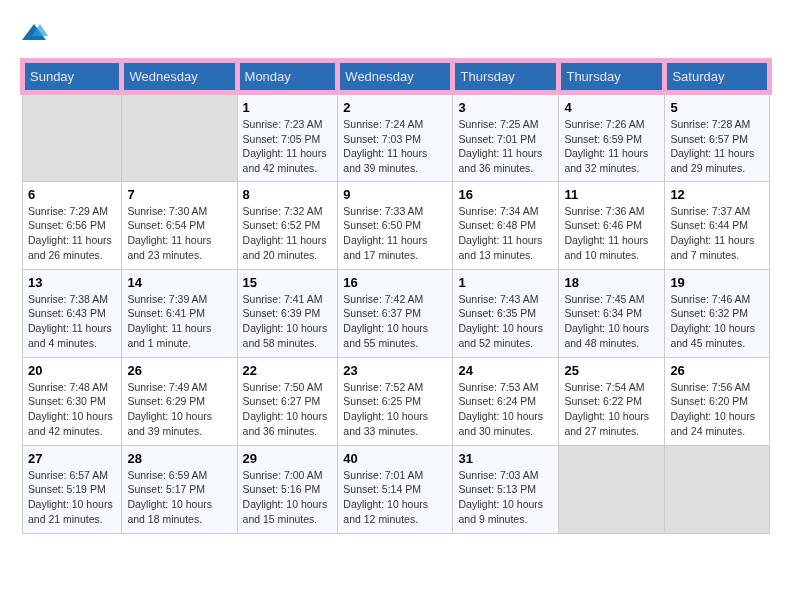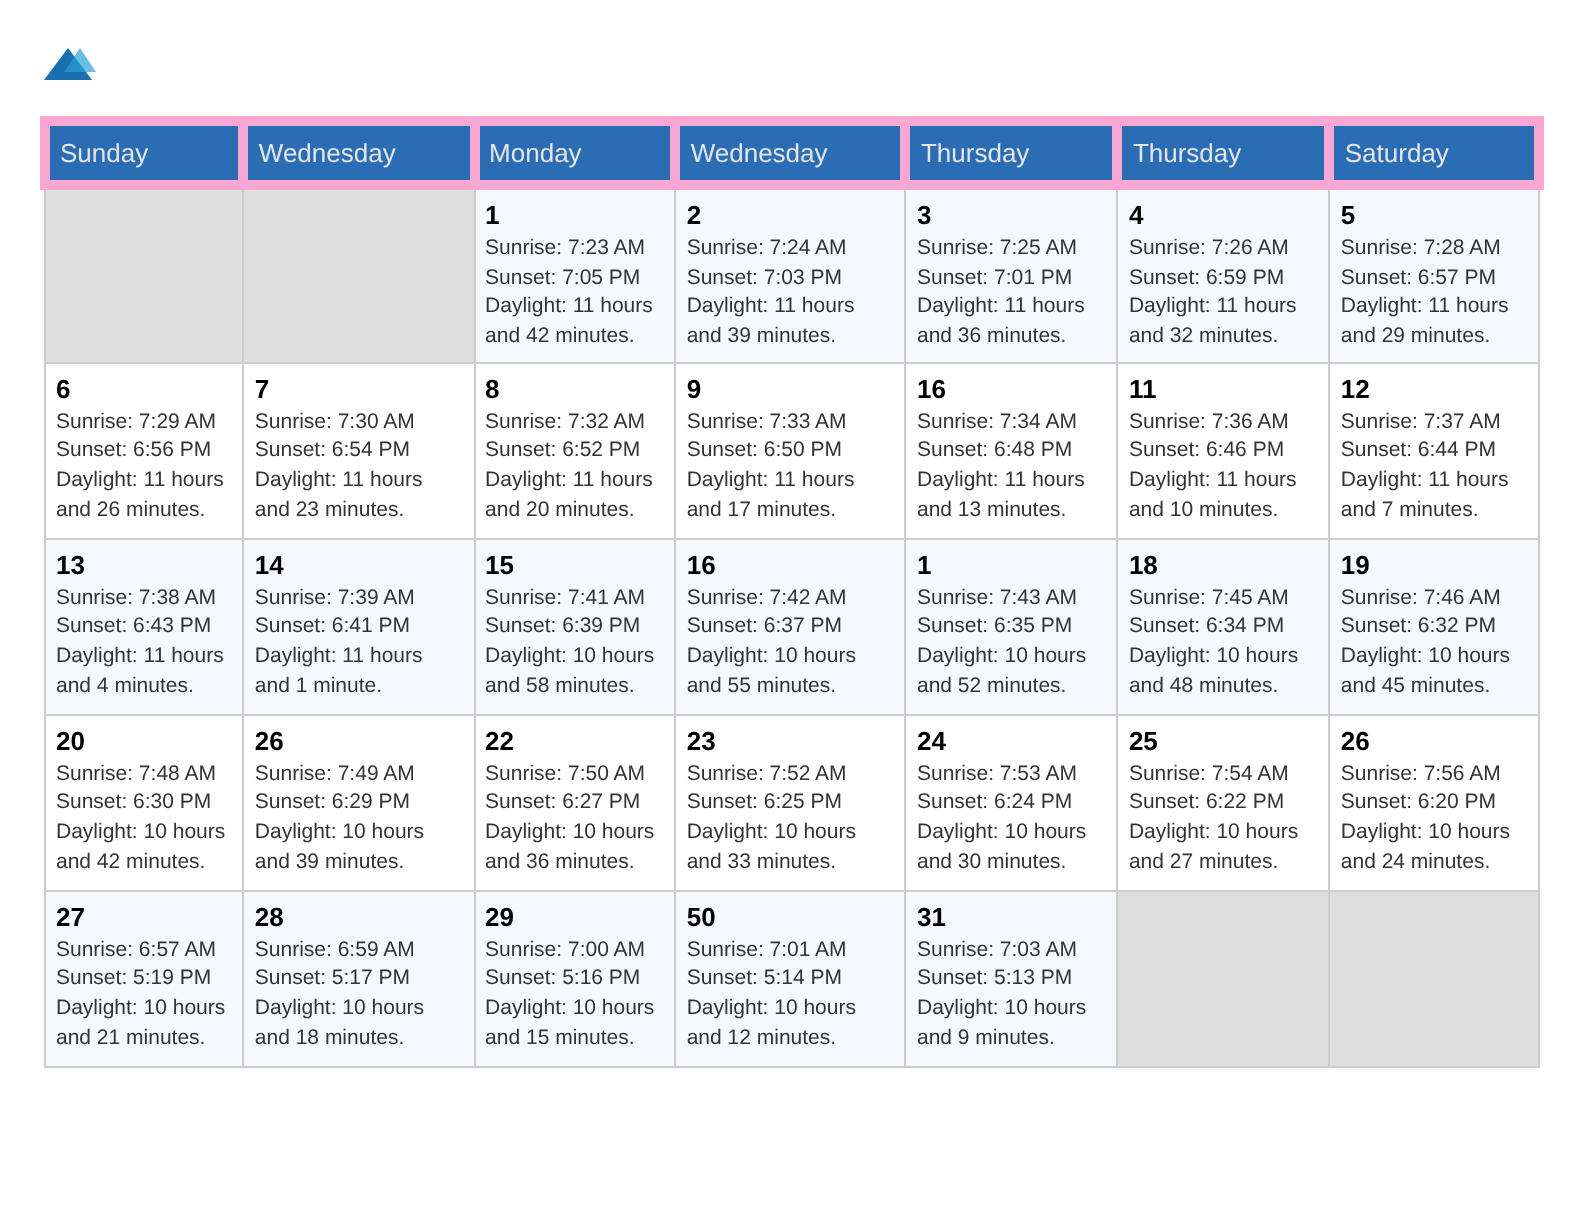--- a/index.html
+++ b/index.html
@@ -249,21 +249,21 @@
         </td>
         <td>
           <span class="day-num">28</span>
           <div class="day-info">Sunrise: 6:59 AM<br>Sunset: 5:17 PM<br>Daylight: 10 hours and 18 minutes.</div>
         </td>
         <td>
           <span class="day-num">29</span>
           <div class="day-info">Sunrise: 7:00 AM<br>Sunset: 5:16 PM<br>Daylight: 10 hours and 15 minutes.</div>
         </td>
         <td>
-          <span class="day-num">50</span>
+          <span class="day-num">40</span>
           <div class="day-info">Sunrise: 7:01 AM<br>Sunset: 5:14 PM<br>Daylight: 10 hours and 12 minutes.</div>
         </td>
         <td>
           <span class="day-num">31</span>
           <div class="day-info">Sunrise: 7:03 AM<br>Sunset: 5:13 PM<br>Daylight: 10 hours and 9 minutes.</div>
         </td>
         <td class="empty-cell"></td>
         <td class="empty-cell"></td>
       </tr>
     </tbody>

